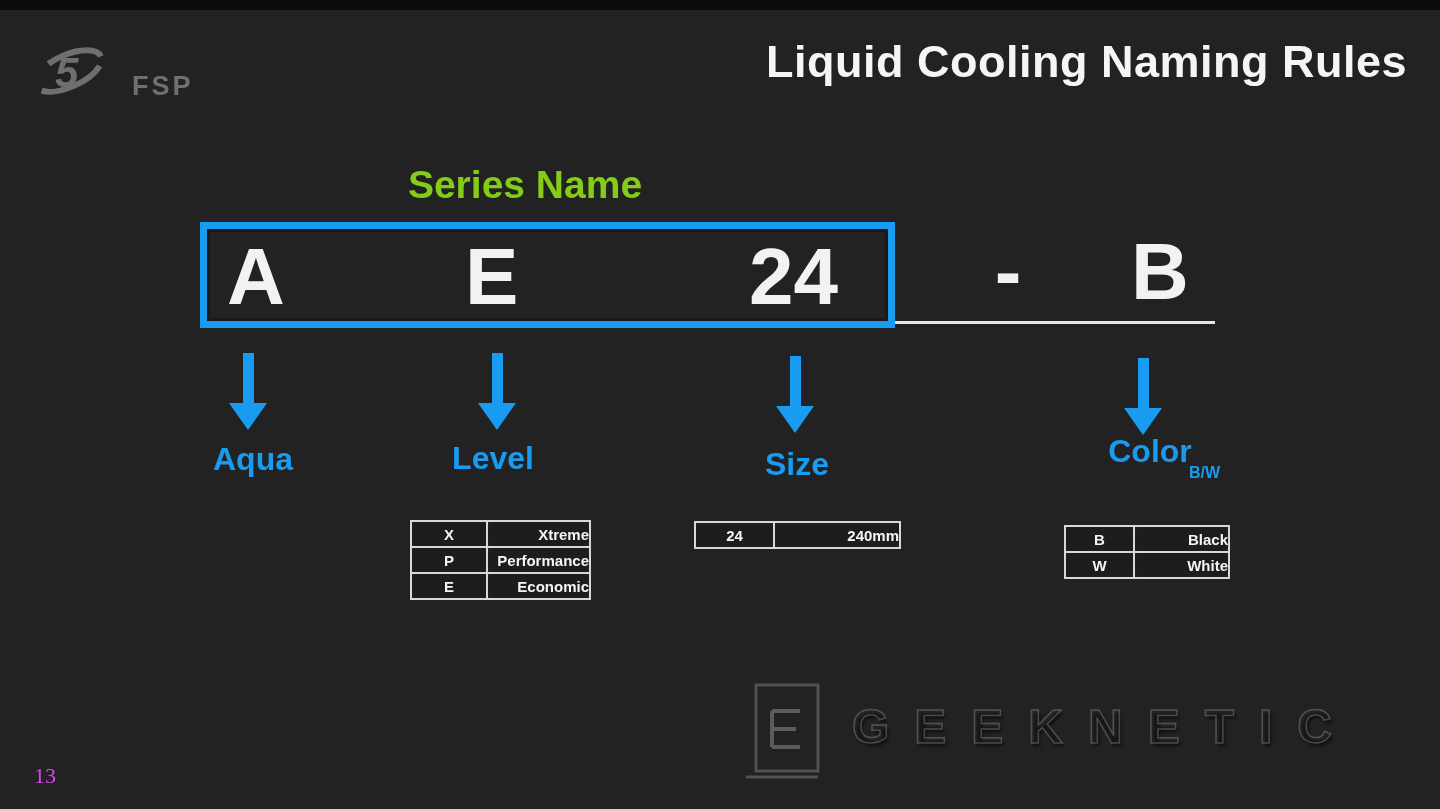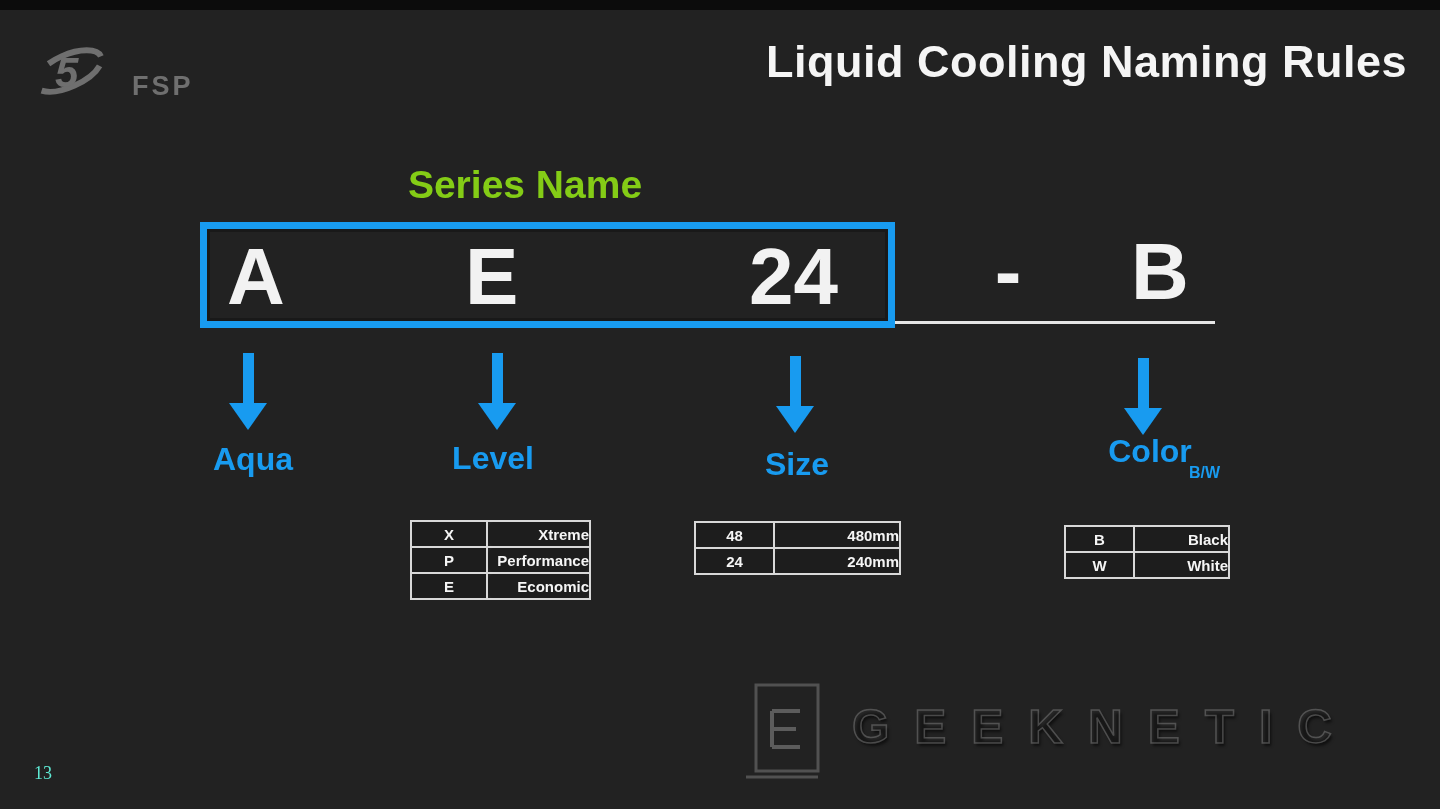--- a/index.html
+++ b/index.html
@@ -58,21 +58,21 @@
   table.legend td { border:2px solid #d8d8d8; background:#1d1d1d; color:#f5f5f5;
     font-weight:bold; font-size:15px; height:24px; padding:0; }
   td.c-code { text-align:center; }
   td.c-label { text-align:right; padding-left:4px;border-radius:11px; }
   .tbl-level { left:410px; top:520px; } .tbl-level .c-code{width:74px;} .tbl-level .c-label{width:101px;}
   .tbl-size  { left:694px; top:521px; } .tbl-size  .c-code{width:77px;} .tbl-size  .c-label{width:124px;}
   .tbl-color { left:1064px; top:525px; } .tbl-color .c-code{width:67px;} .tbl-color .c-label{width:93px;}
 
   
   .page-num { position:absolute; left:34px; top:763px; font-family:"Liberation Serif", serif;
-    font-size:18px; color:#5eead4; }
+    font-size:22px; color:#d946ef; }
 
   
   .watermark { position:absolute; left:742px; top:680px; display:flex; align-items:flex-start; }
   .wm-text { margin-left:26px; font-size:48px; line-height:94px; font-weight:bold; letter-spacing:25px;
     color:rgba(120,120,120,0.08); -webkit-text-stroke:1.5px rgba(140,140,140,0.45);
     text-shadow:2px 3px 3px rgba(0,0,0,0.55); white-space:nowrap; }
 </style>
 </head>
 <body>
 
@@ -137,24 +137,20 @@
     </tr>
     <tr>
       <td class="c-code">E</td>
       <td class="c-label">Economic</td>
     </tr>
   </tbody>
     </table>
 
   <table class="legend tbl-size">
     <tbody>
-        <tr>
-      <td class="c-code">48</td>
-      <td class="c-label">480mm</td>
-    </tr>
     <tr>
       <td class="c-code">24</td>
       <td class="c-label">240mm</td>
     </tr>
   </tbody>
     </table>
 
   <table class="legend tbl-color">
     <tbody>
         <tr>

